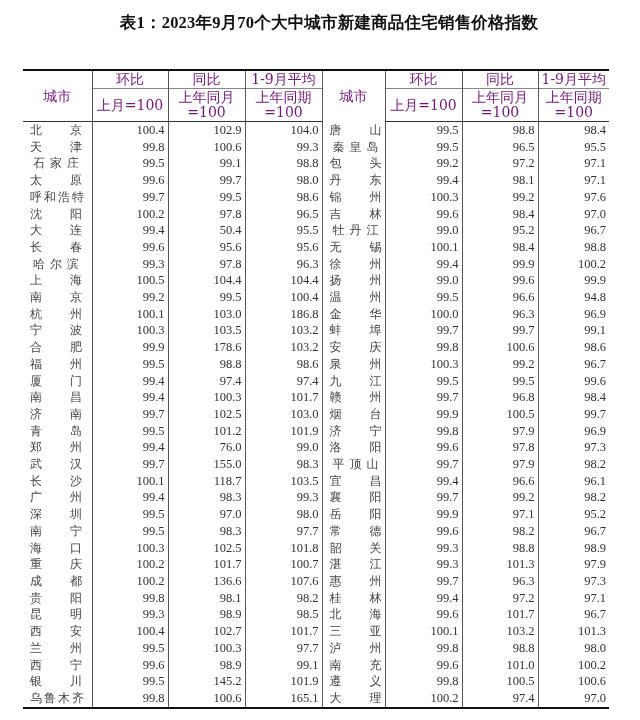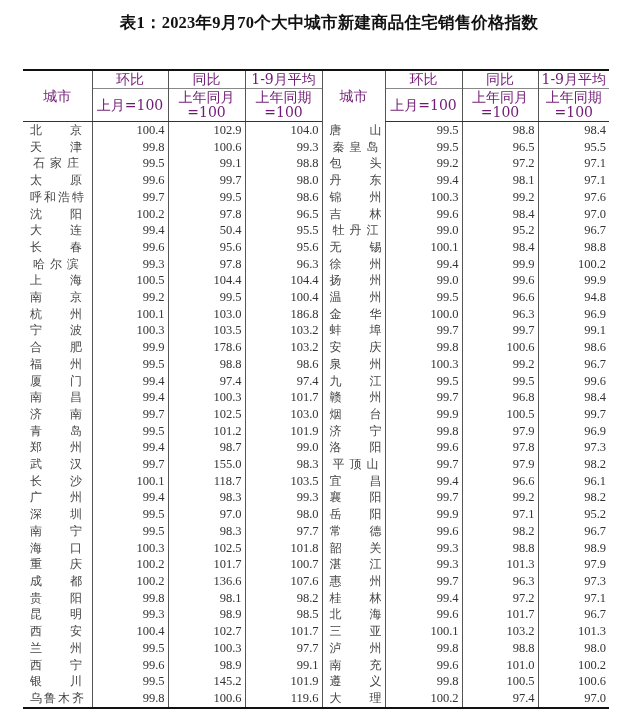--- a/index.html
+++ b/index.html
@@ -451,21 +451,21 @@
         <td class="num">96.9</td>
       </tr>
       <tr>
         <td class="cname">
           <span class="cn">
             <span>郑</span>
             <span>州</span>
           </span>
         </td>
         <td class="num">99.4</td>
-        <td class="num">98.7</td>
+        <td class="num">76.0</td>
         <td class="num">99.0</td>
         <td class="cname2">
           <span class="cn">
             <span>洛</span>
             <span>阳</span>
           </span>
         </td>
         <td class="num">99.6</td>
         <td class="num">97.8</td>
         <td class="num">97.3</td>
@@ -755,21 +755,21 @@
         <td class="cname">
           <span class="cn four">
             <span>乌</span>
             <span>鲁</span>
             <span>木</span>
             <span>齐</span>
           </span>
         </td>
         <td class="num">99.8</td>
         <td class="num">100.6</td>
-        <td class="num">119.6</td>
+        <td class="num">165.1</td>
         <td class="cname2">
           <span class="cn">
             <span>大</span>
             <span>理</span>
           </span>
         </td>
         <td class="num">100.2</td>
         <td class="num">97.4</td>
         <td class="num">97.0</td>
       </tr>

